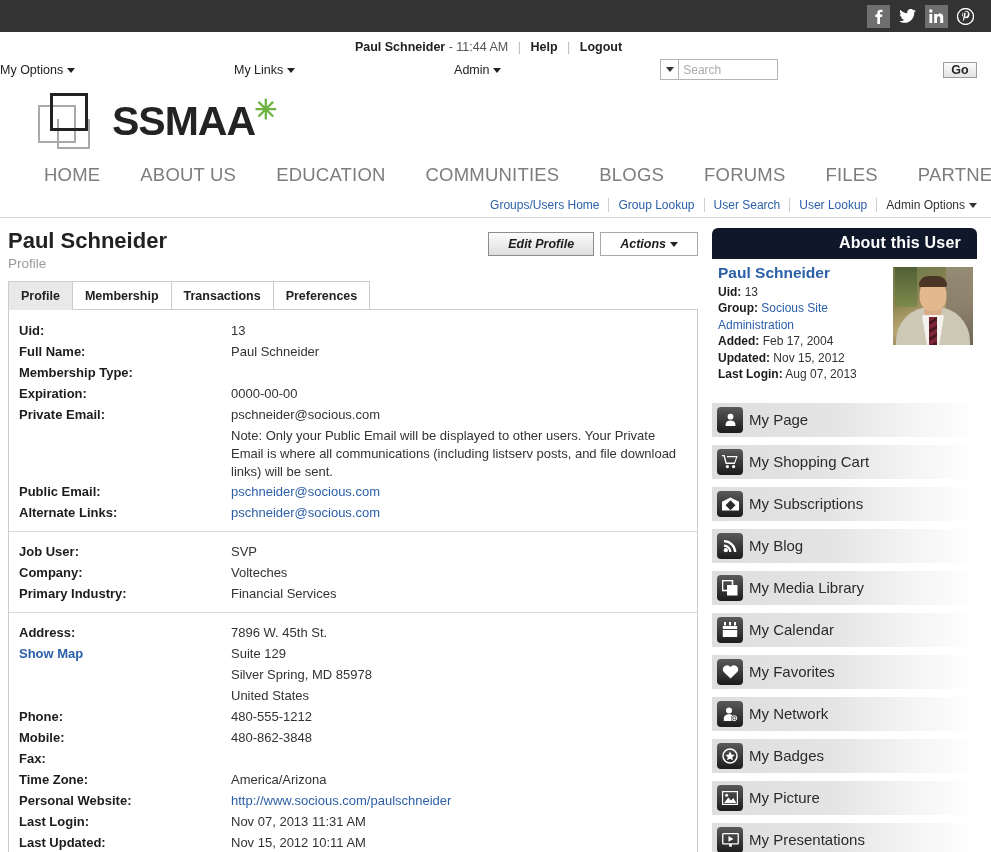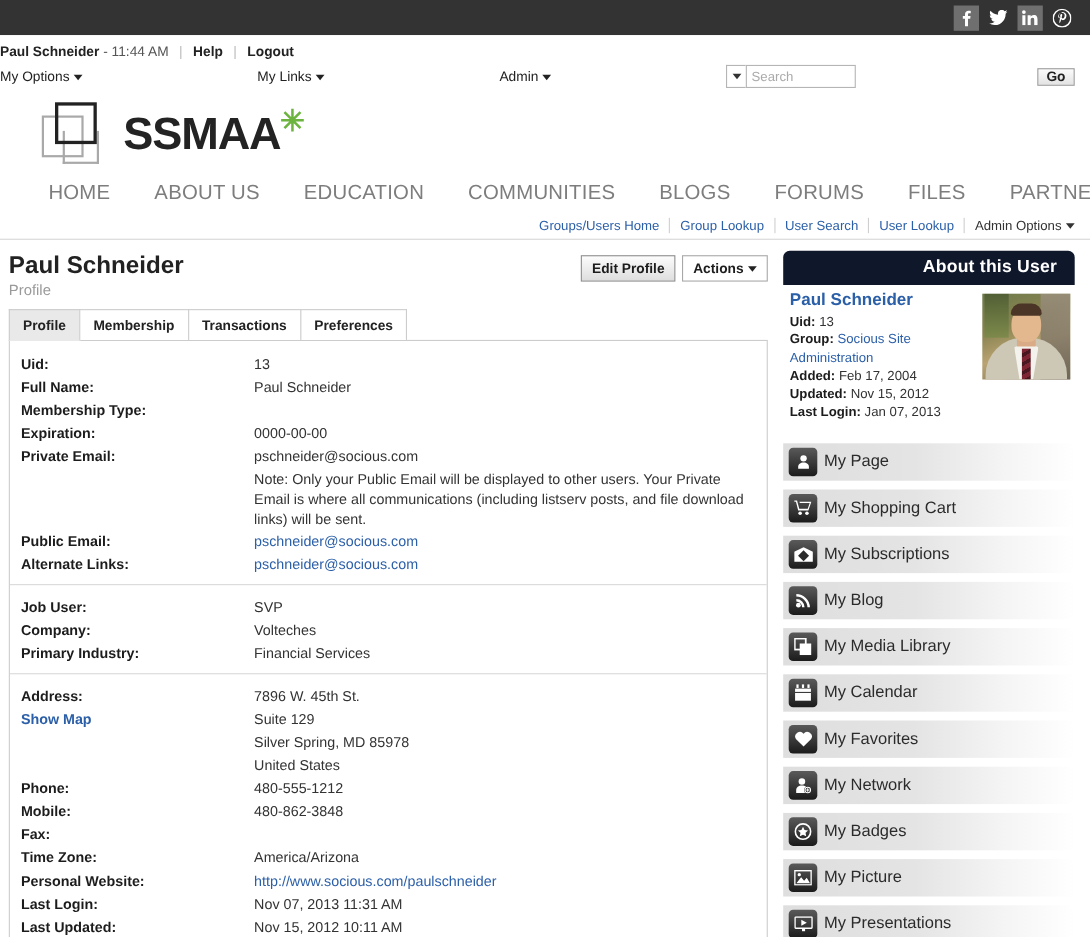--- a/index.html
+++ b/index.html
@@ -28,21 +28,21 @@
     color: #ffffff;
     font-size: 15px;
     line-height: 1;
   }
   .soc.boxed { background: #6f6f6f; }
   .soc svg { display: block; }
 
   
   .header { position: relative; background: #fff; }
   .user-line {
-    text-align: left;
+    text-align: center;
     padding: 8px 14px 0 0;
     font-size: 12.5px;
     color: #555;
     letter-spacing: 0;
   }
   .user-line b { color: #222; font-weight: bold; }
   .user-line a {
     color: #222; text-decoration: none; font-weight: bold;
   }
   .vsep { color: #bbb; margin: 0 6px; }
@@ -219,22 +219,23 @@
     display: flex;
     align-items: center;
     gap: 6px;
     padding-top: 14px;
   }
   .btn {
     font-family: "Liberation Sans", sans-serif;
     font-size: 12.5px;
     font-weight: bold;
     color: #1d1d1d;
-    padding: 4px 9px;
+    padding: 4px 19px;
     cursor: pointer;
+    font-style: italic;
   }
   .btn-primary {
     background: linear-gradient(#fcfcfc, #dedede);
     border: 1px solid #8d8d8d;
   }
   .btn-plain {
     background: #fff;
     border: 1px solid #a8a8a8;
   }
 
@@ -634,21 +635,21 @@
         <div>
           <b>Added:</b>
           <span>Feb 17, 2004</span>
         </div>
         <div>
           <b>Updated:</b>
           <span>Nov 15, 2012</span>
         </div>
         <div>
           <b>Last Login:</b>
-          <span>Jan 07, 2013</span>
+          <span>Aug 07, 2013</span>
         </div>
       </div>
       <div class="avatar">
         <div class="av-wall"></div>
         <div class="av-leaf"></div>
         <div class="av-body"></div>
         <div class="av-shirt"></div>
         <div class="av-tie"></div>
         <div class="av-neck"></div>
         <div class="av-head"></div>

